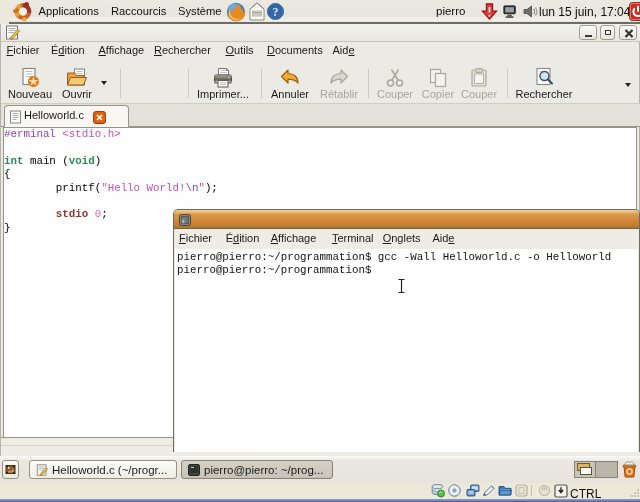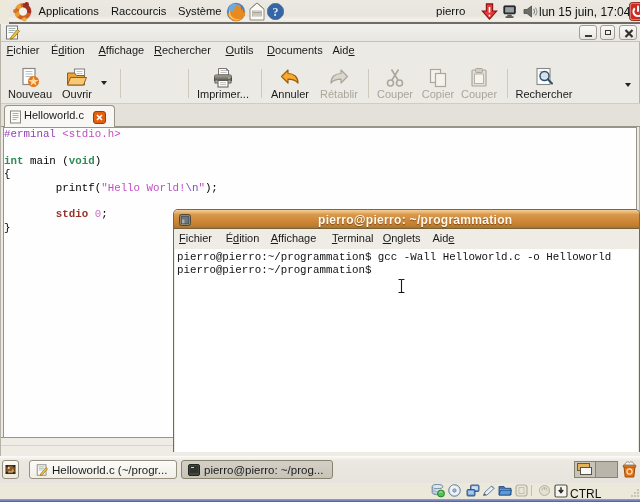--- a/index.html
+++ b/index.html
@@ -16,21 +16,21 @@
 #gmenu>span{position:absolute;top:1px;font-size:11px;color:#1a1a1a;}
 #gtool{left:0;top:40px;width:640px;height:40px;border-bottom:1px solid #cfccc2;}
 .tbtn{position:absolute;top:1px;height:38px;text-align:center;font-size:11px;color:#1b1b1b;}
 .tbtn .lab{position:absolute;bottom:3px;left:0;right:0;}
 .tbtn.dis{color:#a9a59b;}
 .tbtn svg{position:absolute;top:2px;left:50%;transform:translateX(-50%);}
 .tsep{position:absolute;top:5px;width:1px;height:29px;background:#cdc9be;}
 
 #gtabs{left:0;top:80px;width:640px;height:23px;background:#e4e1da;}
 #gtabs .strip{position:absolute;left:0;right:0;bottom:0;height:1px;background:#989488;}
-#tab1{position:absolute;left:3px;top:1px;width:111px;height:22px;background:#f8f7f4;border:1px solid #989488;border-bottom:none;border-radius:4px 4px 0 0;padding-left:48px;}
+#tab1{position:absolute;left:3px;top:1px;width:125px;height:22px;background:#f8f7f4;border:1px solid #989488;border-bottom:none;border-radius:4px 4px 0 0;padding-left:48px;}
 #tab1 .tl{position:absolute;left:19px;top:3px;font-size:11px;color:#1a1a1a;}
 
 #gtext{left:2px;top:103px;width:634px;height:310px;background:#fefefe;border:1px solid #989488;border-bottom:none;font-family:"Liberation Mono",monospace;font-size:10.8px;line-height:13.4px;white-space:pre;color:#000;}
 #gstatus{left:0;top:413px;width:640px;height:20px;background:#efece5;border-top:1px solid #989488;}
 #gstatus .inner{position:absolute;left:0;top:7px;width:640px;height:13px;border-top:1px solid #d8d4ca;}
 
 #term{left:173px;top:209px;width:466.5px;height:243px;background:#eceae4;border:1px solid #6f6a60;border-bottom:none;border-radius:5px 5px 0 0;}
 #ttitle{position:absolute;left:0;top:0;right:0;height:19px;background:linear-gradient(#f2cd98 0px,#eaba78 2px,#d9994c 25%,#d08a3c 55%,#c67c2c 85%,#9a7a42 98%);border-radius:4px 4px 0 0;border-bottom:1px solid #7c6133;}
 #ttitle .t{position:absolute;left:18px;right:0;top:3px;letter-spacing:0.3px;text-align:center;font-size:12px;font-weight:bold;color:#fff8ee;text-shadow:0 1px 1px #7c4a10;}
 #tmenu{position:absolute;left:0;top:20px;right:0;height:19px;background:#efece5;}
@@ -235,21 +235,20 @@
         printf(<span style="color:#c050c0">"Hello World!<span style="color:#7a4ec4">\n</span>"</span>);
 
         <b><span style="color:#96322a">stdio</span></b> <span style="color:#c86ec8">0</span>;
 }</div>
   <div class="abs" id="gstatus">
       <div class="inner"></div>
     </div>
 </div>
 <div class="abs" id="term">
   <div id="ttitle">
-      <span class="t">pierro@pierro: ~/programmation</span>
     <svg class="abs" style="left:5px;top:4px" width="12" height="12" viewBox="0 0 12 12">
         <rect x=".5" y=".5" width="11" height="11" rx="2" fill="#8f8672" stroke="#4e4636"></rect>
         <rect x="2" y="2" width="8" height="8" fill="#4a5258"></rect>
         <rect x="2.7" y="2.7" width="6.6" height="6.6" fill="#6b767e"></rect>
         <rect x="3" y="5.5" width="2.5" height="3.8" fill="#b8beb9" opacity=".8"></rect>
       </svg>
   </div>
   <div id="tmenu">
     <span style="left:5px"><span class="u">F</span>ichier</span>
     <span style="left:51.7px">É<span class="u">d</span>ition</span>

